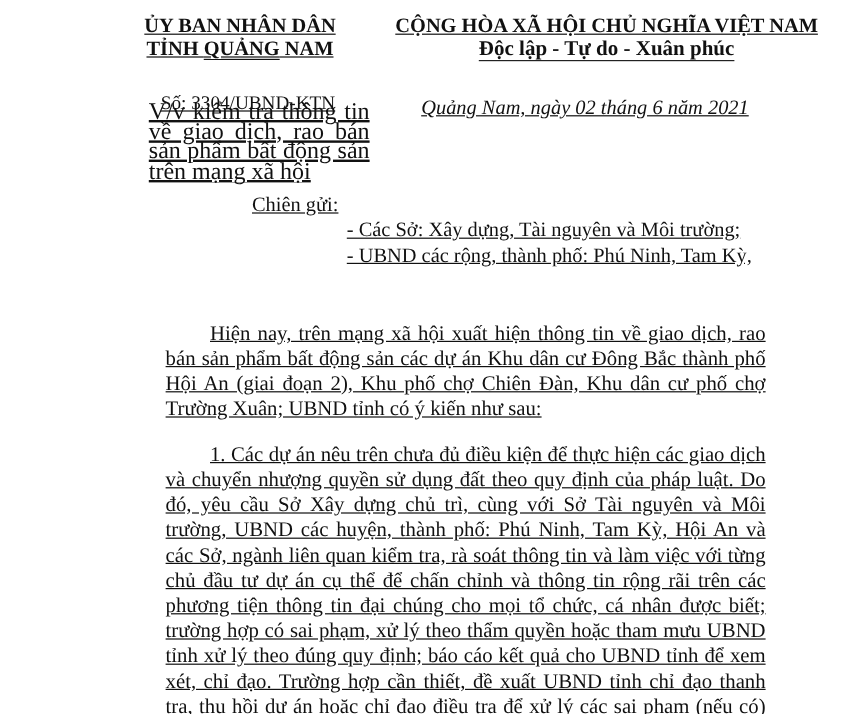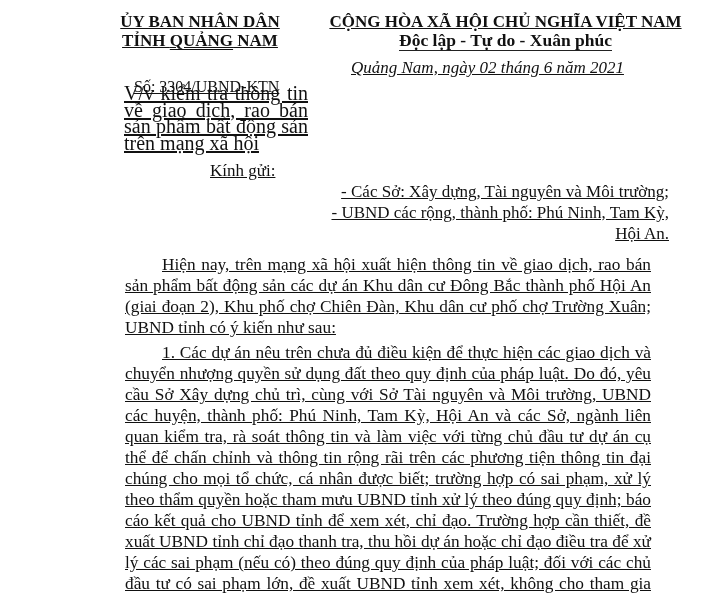--- a/index.html
+++ b/index.html
@@ -62,77 +62,76 @@
       left: 124px;
       top: 85px;
       width: 184px;
       font-size: 20px;
       line-height: 16.5px;
       text-align: justify;
       text-align-last: left;
     }
     .place-date {
       left: 351px;
-      top: 58px;
+      top: 80px;
       font-style: italic;
       font-size: 17px;
       line-height: 19px;
       white-space: nowrap;
     }
 
     
     .greeting {
       left: 210px;
       top: 161px;
       font-size: 17px;
       line-height: 20px;
     }
     .recipients {
       left: 289px;
       top: 181px;
       width: 380px;
       font-size: 17px;
       line-height: 21px;
     }
-    .recipients div { white-space: nowrap; text-align: right; }
+    .recipients div { white-space: nowrap; }
 
     
     .body-text {
       left: 121px;
       top: 250px;
       width: 534px;
       font-size: 17.3px;
       line-height: 21px;
       text-align: justify;
     }
     .body-text p {
-      margin: 4px;
+      margin: 17px;
       text-indent: 37px;
     }
   </style>
 </head>
 <body>
 
 <div class="abs hdr-left">
   <div>ỦY BAN NHÂN DÂN</div>
   <div><span>TỈNH </span><span class="ul">QUẢNG</span><span> NAM</span></div>
 </div>
 
 <div class="abs hdr-right">
   <div>CỘNG HÒA XÃ HỘI CHỦ NGHĨA VIỆT NAM</div>
   <div><span class="motto">Độc lập - Tự do - Xuân phúc</span></div>
 </div>
 
 <div class="abs doc-number">Số: 3304/UBND-KTN</div>
 <div class="abs subject">V/v kiểm tra thông tin về giao dịch, rao bán sản phẩm bất động sản trên mạng xã hội</div>
 <div class="abs place-date">Quảng Nam, ngày 02 tháng 6 năm 2021</div>
 
-<div class="abs greeting">Kính gửi:</div>
+<div class="abs greeting">Chiên gửi:</div>
 <div class="abs recipients">
   <div>- Các Sở: Xây dựng, Tài nguyên và Môi trường;</div>
   <div>- UBND các rộng, thành phố: Phú Ninh, Tam Kỳ,</div>
-  <div>Hội An.</div>
 </div>
 
 <div class="abs body-text">
   <p>Hiện nay, trên mạng xã hội xuất hiện thông tin về giao dịch, rao bán sản phẩm bất động sản các dự án Khu dân cư Đông Bắc thành phố Hội An (giai đoạn 2), Khu phố chợ Chiên Đàn, Khu dân cư phố chợ Trường Xuân; UBND tỉnh có ý kiến như sau:</p>
   <p>1. Các dự án nêu trên chưa đủ điều kiện để thực hiện các giao dịch và chuyển nhượng quyền sử dụng đất theo quy định của pháp luật. Do đó, yêu cầu Sở Xây dựng chủ trì, cùng với Sở Tài nguyên và Môi trường, UBND các huyện, thành phố: Phú Ninh, Tam Kỳ, Hội An và các Sở, ngành liên quan kiểm tra, rà soát thông tin và làm việc với từng chủ đầu tư dự án cụ thể để chấn chỉnh và thông tin rộng rãi trên các phương tiện thông tin đại chúng cho mọi tổ chức, cá nhân được biết; trường hợp có sai phạm, xử lý theo thẩm quyền hoặc tham mưu UBND tỉnh xử lý theo đúng quy định; báo cáo kết quả cho UBND tỉnh để xem xét, chỉ đạo. Trường hợp cần thiết, đề xuất UBND tỉnh chỉ đạo thanh tra, thu hồi dự án hoặc chỉ đạo điều tra để xử lý các sai phạm (nếu có) theo đúng quy định của pháp luật; đối với các chủ đầu tư có sai phạm lớn, đề xuất UBND tỉnh xem xét, không cho tham gia các hoạt động đầu tư, kinh doanh bất động sản trên địa bàn tỉnh.</p>
 </div>
 
 </body></html>

